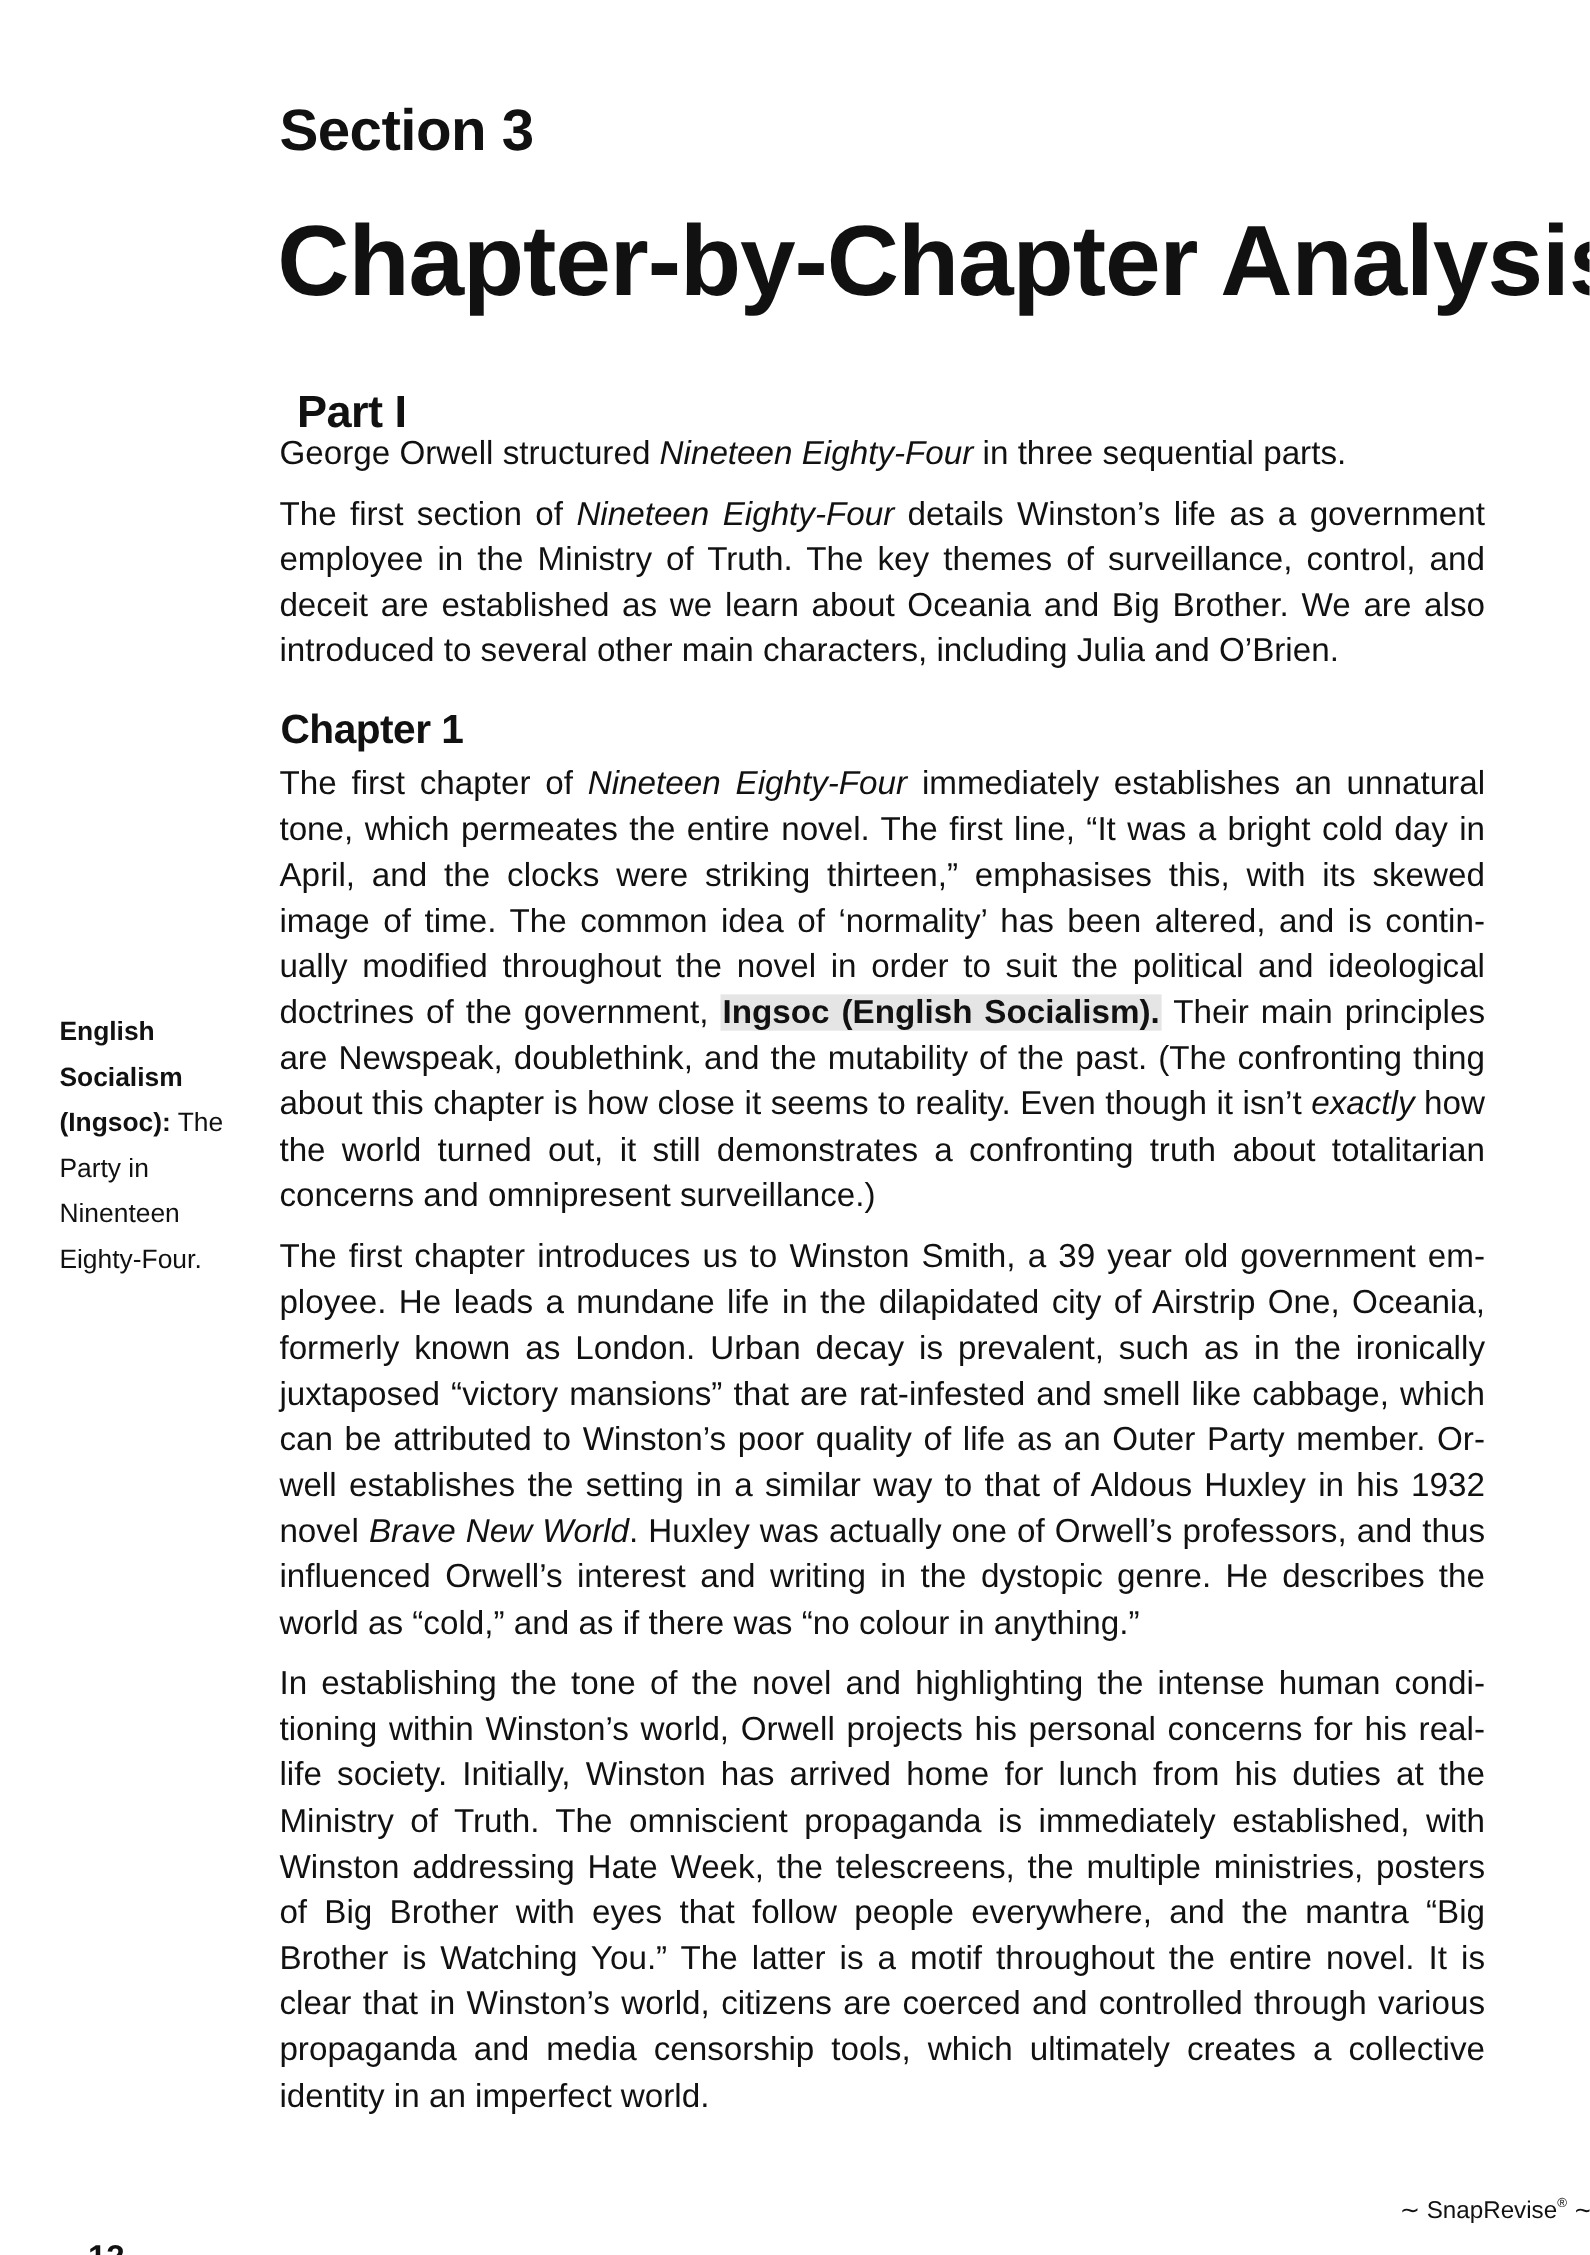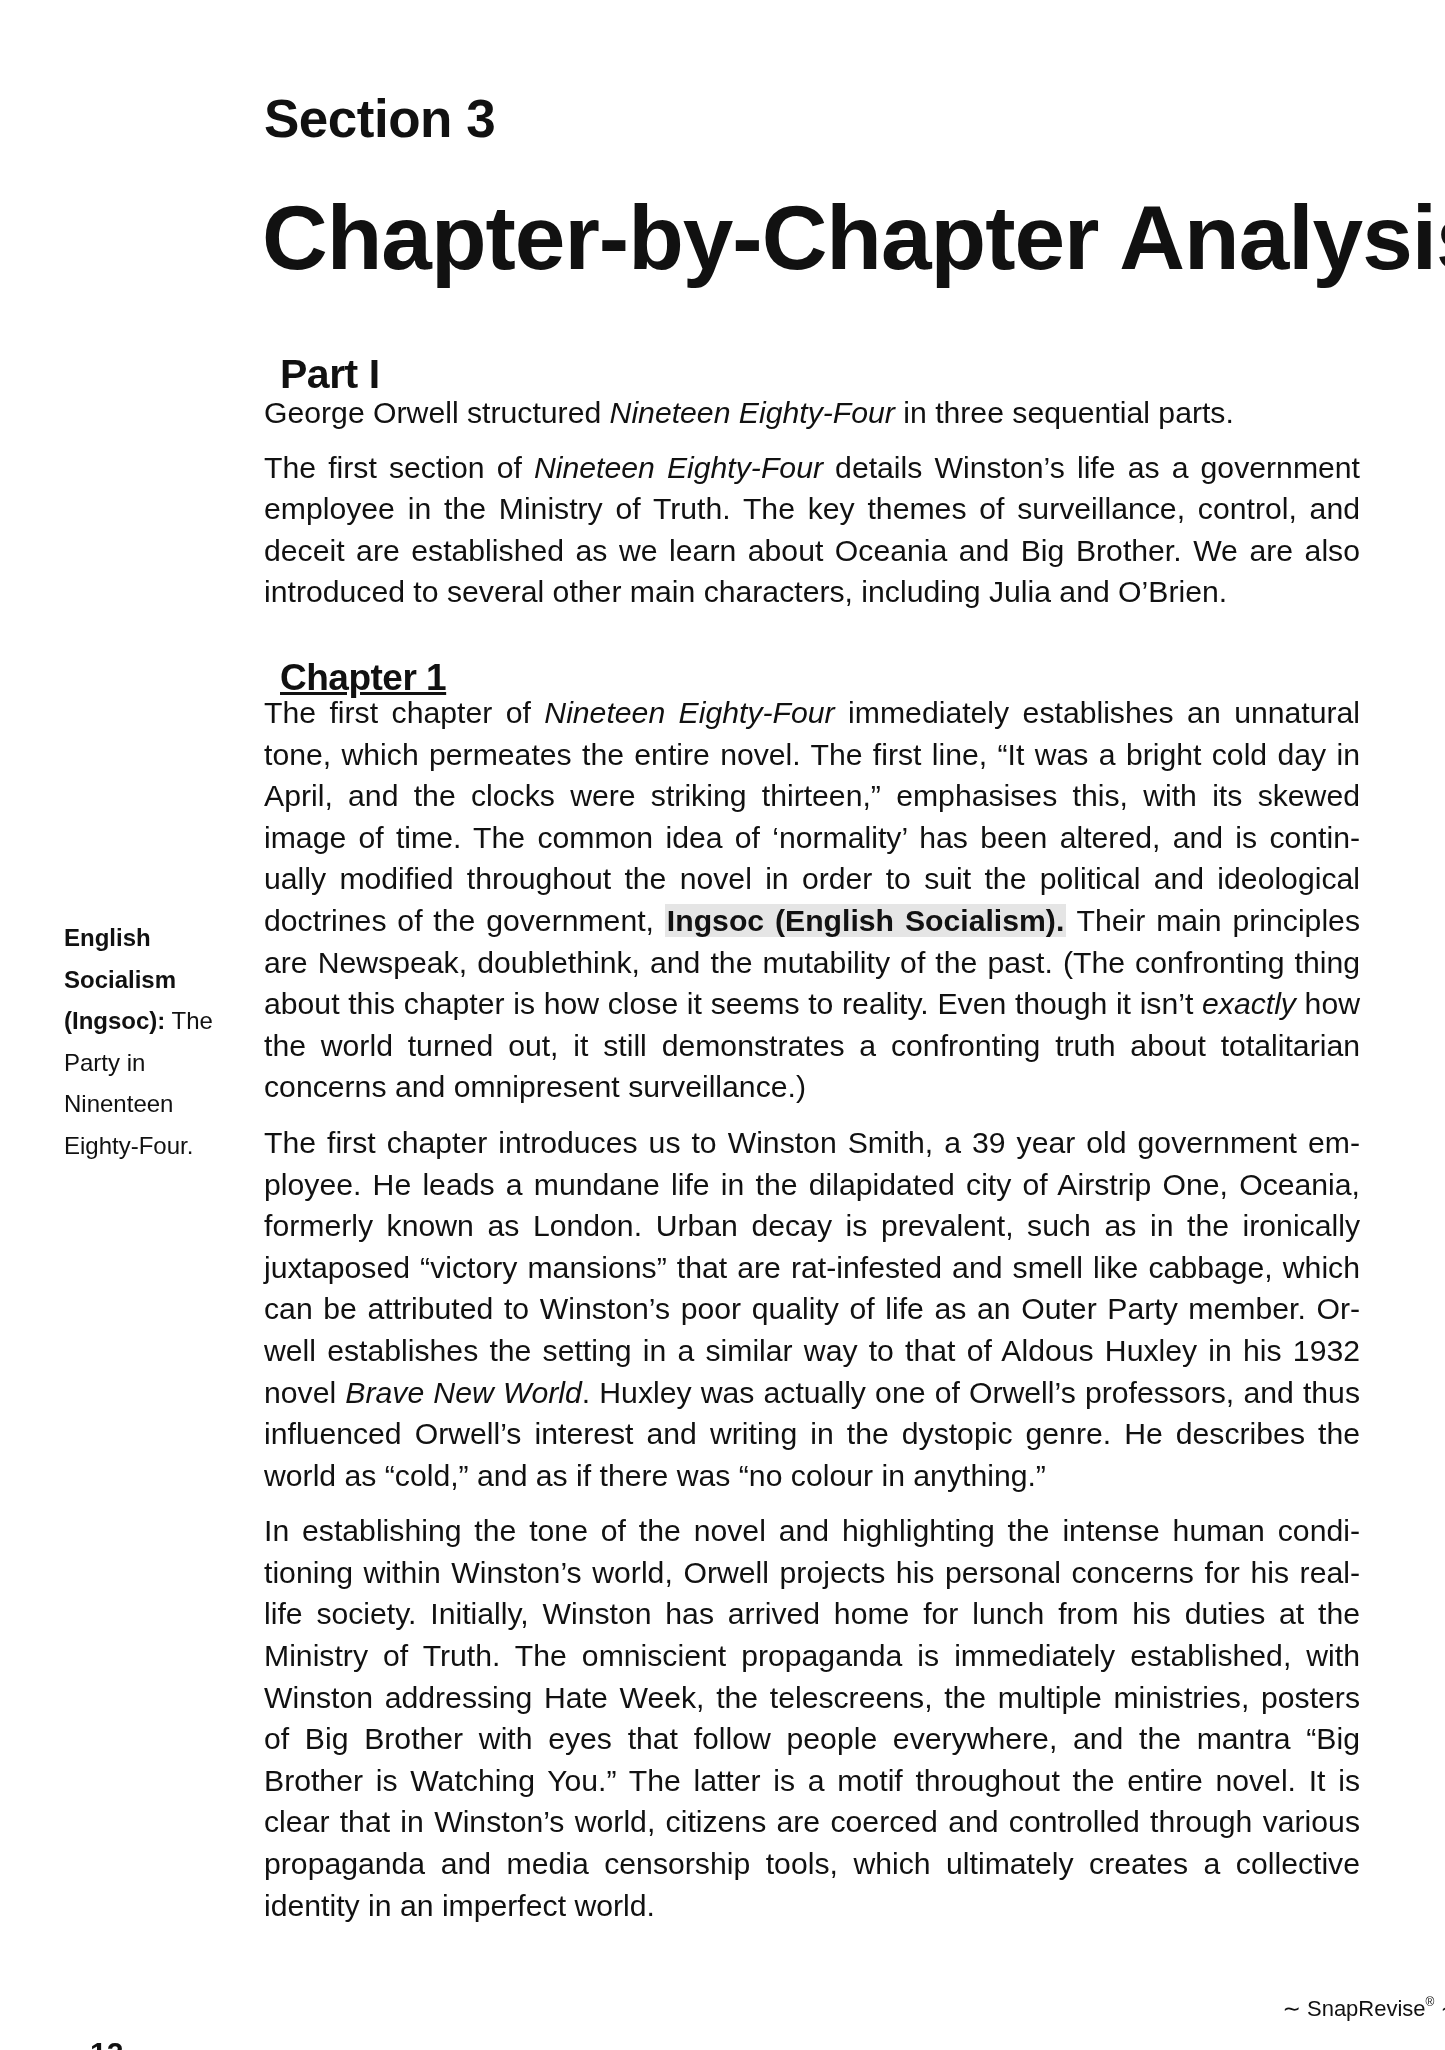--- a/index.html
+++ b/index.html
@@ -1,20 +1,20 @@
 <!DOCTYPE html>
 <html><head>
 <meta charset="utf-8">
 <style>
   html, body { margin: 0; padding: 0; background: #ffffff; }
   body {
     width: 1445px; height: 2050px; position: relative; overflow: hidden;
     font-family: "Liberation Sans", sans-serif; color: #111111;
   }
-  .page { position: absolute; left: 14px; top: 0; width: 1254px; height: 2050px; }
+  .page { position: absolute; left: 4px; top: 0; width: 1254px; height: 2050px; }
   .section-label {
     position: absolute; left: 250px; top: 92px;
     font-size: 53px; font-weight: bold; letter-spacing: -0.5px; line-height: 1;
   }
   .page-title {
     position: absolute; left: 248px; top: 192px;
     font-size: 91px; font-weight: bold; letter-spacing: -1px; line-height: 1;
     white-space: nowrap;
   }
   .part-heading {
@@ -57,21 +57,21 @@
   <div class="section-label">Section 3</div>
   <h1 class="page-title" style="margin:0;">Chapter-by-Chapter Analysis</h1>
 
   <h2 class="part-heading" style="margin:16px;">Part I</h2>
 
   <div class="body-col" style="top:392px;">
     <p>George Orwell structured <span class="italic">Nineteen Eighty-Four</span> in three sequential parts.</p>
     <p style="margin-top:13px;">The first section of <span class="italic">Nineteen Eighty-Four</span> details Winston’s life as a government employee in the Ministry of Truth. The key themes of <span class="bold">surveillance, control</span>, and <span class="bold">deceit</span> are established as we learn about Oceania and Big Brother. We are also introduced to several other main characters, including Julia and O’Brien.</p>
   </div>
 
-  <h3 class="chapter-heading" style="margin:16px;text-decoration:underline;">Chapter 1</h3>
+  <h3 class="chapter-heading" style="margin:1px;">Chapter 1</h3>
 
   <div class="body-col" style="top:692px;">
     <p>The first chapter of <span class="italic">Nineteen Eighty-Four</span> immediately establishes an <span class="bold">unnatural tone,</span> which permeates the entire novel. The first line, “It was a bright cold day in April, and the clocks were striking thirteen,” emphasises this, with its skewed image of time. The common idea of ‘normality’ has been altered, and is contin­ually modified throughout the novel in order to suit the political and ideological doctrines of the government, <span class="hl">Ingsoc (English Socialism).</span> Their main principles are <span class="bold">Newspeak, doublethink, and the mutability of the past.</span> (The confronting thing about this chapter is <span class="bold">how close it seems to reality.</span> Even though it isn’t <span class="italic">exactly</span> how the world turned out, it still demonstrates a confronting truth about totalitarian concerns and omnipresent surveillance.)</p>
     <p style="margin-top:14px;">The first chapter introduces us to Winston Smith, a 39 year old government em­ployee. He leads a mundane life in the dilapidated city of Airstrip One, Oceania, formerly known as London. <span class="bold">Urban decay</span> is prevalent, such as in the ironically juxtaposed “victory mansions” that are rat-infested and smell like cabbage, which can be attributed to Winston’s poor quality of life as an Outer Party member. Or­well establishes the setting in a similar way to that of Aldous Huxley in his 1932 novel <span class="italic">Brave New World</span>. Huxley was actually one of Orwell’s professors, and thus influenced Orwell’s interest and writing in the dystopic genre. He describes the world as “cold,” and as if there was “no colour in anything.”</p>
     <p style="margin-top:14px;">In establishing the tone of the novel and highlighting the intense human condi­tioning within Winston’s world, <span class="bold">Orwell projects his personal concerns for his real-life society.</span> Initially, Winston has arrived home for lunch from his duties at the Ministry of Truth. The omniscient propaganda is immediately established, with Winston addressing <span class="bold">Hate Week,</span> the telescreens, the multiple ministries, posters of Big Brother with eyes that follow people everywhere, and the mantra <span class="bold">“Big Brother is Watching You.</span>” The latter is a motif throughout the entire novel. It is clear that in Winston’s world, citizens are coerced and controlled through various propaganda and media censorship tools, which ultimately creates a <span class="bold">collective identity</span> in an imperfect world.</p>
   </div>
 
   <aside class="sidebar-note">
     <span class="term">English Socialism (Ingsoc):</span><span> The Party in Ninenteen Eighty-Four.</span>
   </aside>

